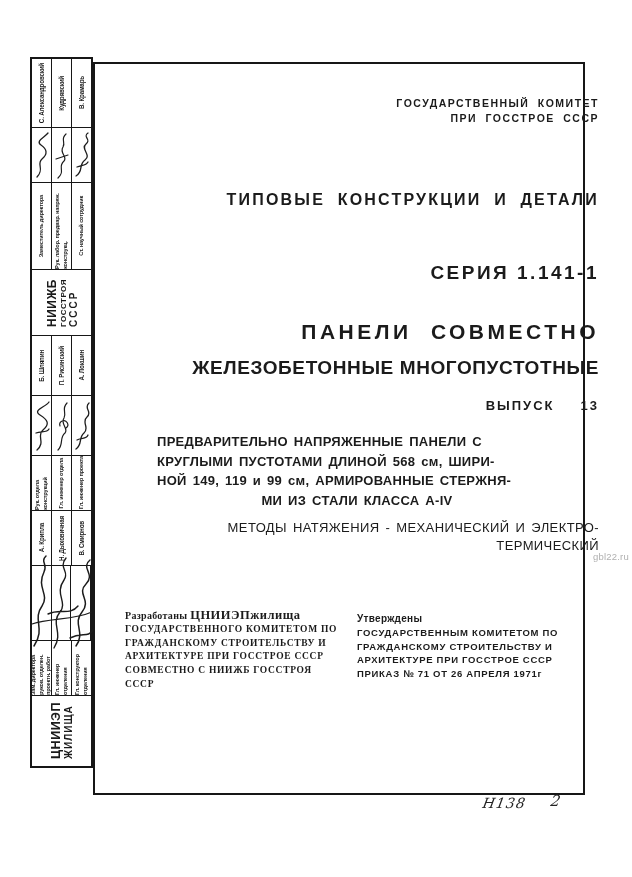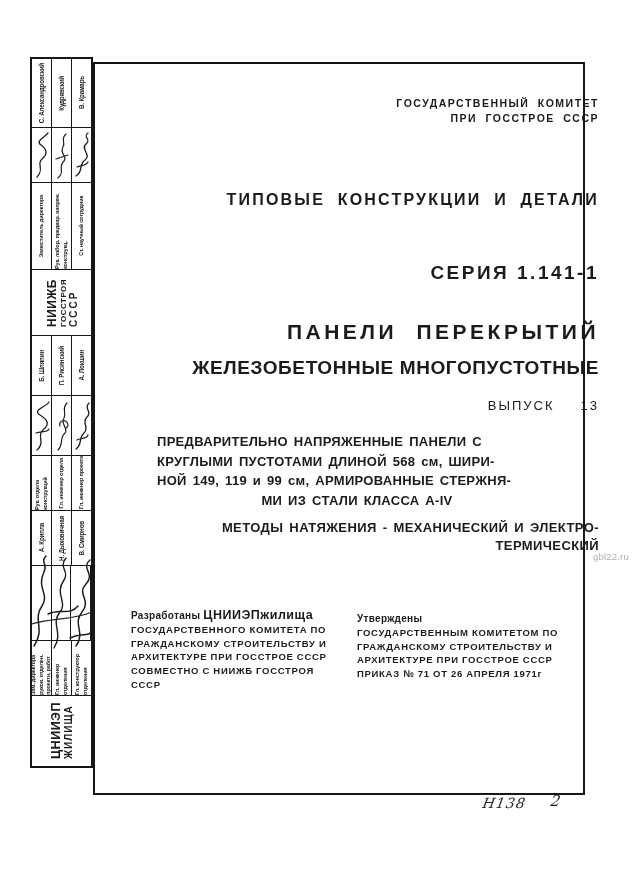--- a/index.html
+++ b/index.html
@@ -12,26 +12,26 @@
   .main-frame {
     position:absolute; left:93px; top:62px; width:492px; height:733px;
     border:2.5px solid #171717; box-sizing:border-box;
   }
   .abs { position:absolute; left:16px; width:100%; text-align:right; }
   .hdr  { font-size:10.5px; font-weight:bold; letter-spacing:1.5px; line-height:15px; word-spacing:4px; }
   .typ  { font-size:16px;  font-weight:bold; letter-spacing:2.2px; line-height:23px; word-spacing:6px; }
   .ser  { font-size:19px;  font-weight:bold; letter-spacing:2.5px; }
   .tt1  { font-size:21px;  font-weight:bold; letter-spacing:3.5px; word-spacing:10px; }
   .tt2  { font-size:19px;  font-weight:bold; letter-spacing:0.6px; }
-  .iss  { font-size:13px;  font-weight:normal; letter-spacing:2px; }
+  .iss  { font-size:13px;  font-weight:bold; letter-spacing:2px; }
   .iss .num { margin-left:26px; }
   .desc { left:30px; width:400px; text-align:left; font-size:13px; font-weight:bold;
           letter-spacing:0.3px; line-height:19.5px; word-spacing:2px;margin-left:32px; }
   .desc .ctr { text-align:center; }
-  .methods { font-size:13px; font-weight:bold; letter-spacing:0.4px; line-height:17.5px; word-spacing:2px; }
+  .methods { font-size:13px; font-weight:normal; letter-spacing:0.4px; line-height:17.5px; word-spacing:2px; }
   .fcol { position:absolute; text-align:left; font-size:9.5px; font-weight:bold;
           letter-spacing:0.7px; line-height:13.8px; }
   .fcol .first { font-size:10px; letter-spacing:0.3px; }
   .fcol .orgbig { font-size:12.5px; letter-spacing:0.5px; }
   
   .sidebar {
     position:absolute; left:30px; top:57px; width:63px; height:711px;
     border:2px solid #171717; box-sizing:border-box;
     display:flex; flex-direction:column; background:#fff;
   }
@@ -201,45 +201,45 @@
       <div>ГОСУДАРСТВЕННЫЙ КОМИТЕТ</div>
       <div>ПРИ ГОССТРОЕ СССР</div>
     </div>
 
     <div class="abs typ" style="top:124px;">
       <div>ТИПОВЫЕ КОНСТРУКЦИИ И ДЕТАЛИ</div>
     </div>
 
     <div class="abs ser" style="top:198px;">СЕРИЯ 1.141-1</div>
 
-    <div class="abs tt1" style="top:256px;">ПАНЕЛИ ПЕРЕКРЫТИЙ</div>
+    <div class="abs tt1" style="top:256px;">ПАНЕЛИ СОВМЕСТНО</div>
     <div class="abs tt2" style="top:293px;">ЖЕЛЕЗОБЕТОННЫЕ МНОГОПУСТОТНЫЕ</div>
 
     <div class="abs iss" style="top:334px;">
       <span>ВЫПУСК</span><span class="num">13</span>
     </div>
 
     <div class="abs desc" style="top:368px;">
       <div>ПРЕДВАРИТЕЛЬНО НАПРЯЖЕННЫЕ ПАНЕЛИ С</div>
       <div>КРУГЛЫМИ ПУСТОТАМИ ДЛИНОЙ 568 см, ШИРИ-</div>
       <div>НОЙ 149, 119 и 99 см, АРМИРОВАННЫЕ СТЕРЖНЯ-</div>
       <div class="ctr">МИ ИЗ СТАЛИ КЛАССА А-IV</div>
     </div>
 
     <div class="abs methods" style="top:455px;">
       <div>МЕТОДЫ НАТЯЖЕНИЯ - МЕХАНИЧЕСКИЙ И ЭЛЕКТРО-</div>
       <div>ТЕРМИЧЕСКИЙ</div>
     </div>
 
-    <div class="fcol" style="left:36px; top:545px; width:238px;">
+    <div class="fcol" style="left:30px; top:545px; width:238px;font-family:Liberation Serif, serif;">
       <div class="first">
         <span>Разработаны</span>
         <span class="orgbig">ЦНИИЭПжилища</span>
       </div>
-      <div>ГОСУДАРСТВЕННОГО КОМИТЕТА ПО</div>
+      <div>ГОСУДАРСТВЕННОГО КОМИТЕТОМ ПО</div>
       <div>ГРАЖДАНСКОМУ СТРОИТЕЛЬСТВУ И</div>
       <div>АРХИТЕКТУРЕ ПРИ ГОССТРОЕ СССР</div>
       <div>СОВМЕСТНО С НИИЖБ ГОССТРОЯ</div>
       <div>СССР</div>
     </div>
 
     <div class="fcol" style="left:262px; top:548px; width:226px;">
       <div class="first">Утверждены</div>
       <div>ГОСУДАРСТВЕННЫМ КОМИТЕТОМ ПО</div>
       <div>ГРАЖДАНСКОМУ СТРОИТЕЛЬСТВУ И</div>

